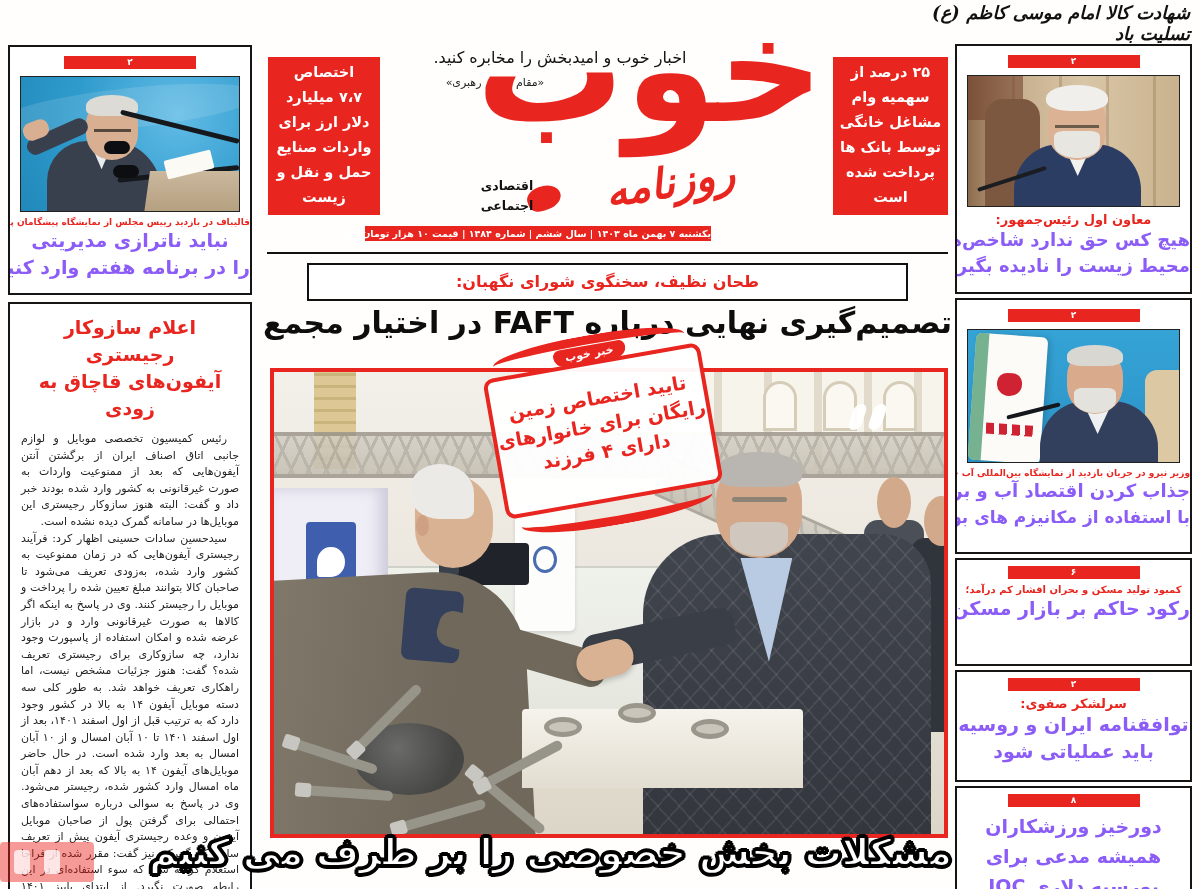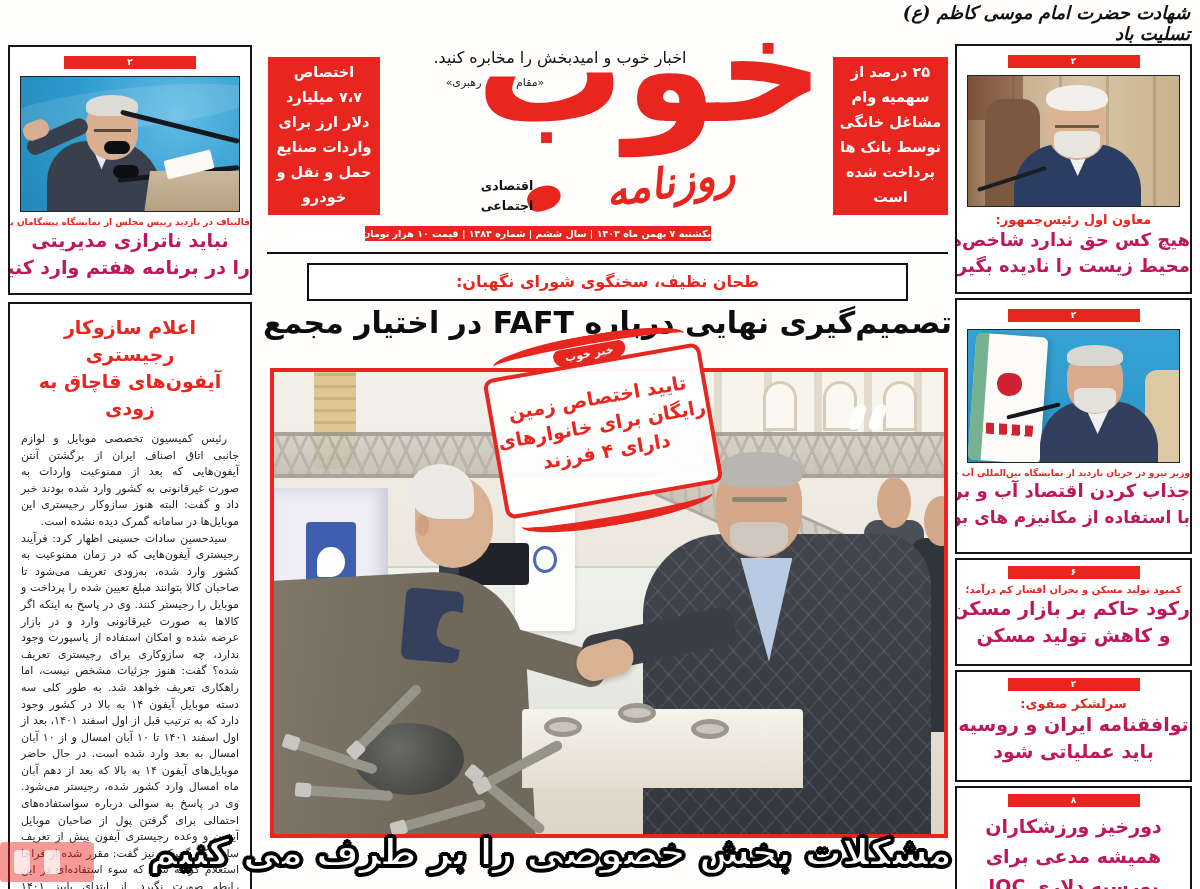--- a/index.html
+++ b/index.html
@@ -173,21 +173,21 @@
     text-shadow:2px 2px 0 #000,-2px 2px 0 #000,2px -2px 0 #000,-2px -2px 0 #000,0 3px 0 #000,0 -3px 0 #000,3px 0 0 #000,-3px 0 0 #000;
   }
 
   
   .nbox{ position:absolute; border:2px solid #151515; background:#fff; overflow:hidden; }
   .pagebar{ margin:9px auto 0; width:132px; height:13px; background:#e8251f;
     color:#fff; font-size:9px; font-weight:bold; line-height:13px; text-align:center; }
   .nbox .photo{ position:relative; margin:7px 10px 0; height:136px; overflow:hidden; border:1px solid #222; }
   .nkicker{ margin-top:5px; color:#e8251f; font-weight:bold; font-size:13px; text-align:center; white-space:nowrap; }
   .nkicker.small{ font-size:9px; }
-  .nhead{ font-weight:900; font-size:18px; line-height:26px; color:#be185d; text-align:center; white-space:nowrap; }
+  .nhead{ font-weight:900; font-size:18px; line-height:26px; color:#8b5cf6; text-align:center; white-space:nowrap; }
   .nhead.big{ font-size:19px; line-height:27px; }
 
   
   .sc-ghalibaf{ background:radial-gradient(circle at 72% 28%, #63bce6, #2f9bcd 55%, #2189ba); }
   .g-swoosh{ position:absolute; left:-10%; top:8%; width:120%; height:30%;
     background:rgba(255,255,255,.12); border-radius:50%; transform:rotate(-6deg); }
   .g-body{ position:absolute; left:12%; top:48%; width:52%; height:52%;
     background:#39404d; border-radius:40px 50px 0 0; }
   .g-shirt{ position:absolute; left:40%; top:10%; width:16%; height:30%;
     background:#e8ecf0; clip-path:polygon(0 0,100% 0,50% 100%); }
@@ -264,29 +264,29 @@
   .watermark{ left:0; top:842px; width:94px; height:40px;
     background:rgba(236,32,26,.45); border-radius:4px; z-index:8; }
   .watermark .wm{ position:absolute; top:8px; width:16px; height:24px;
     background:rgba(255,255,255,.75); border-radius:4px; }
 </style>
 </head>
 <body>
 
 <div class="page">
 
-  <div class="abs memorial">شهادت حضرت امام موسی کاظم (ع) تسلیت باد</div>
+  <div class="abs memorial">شهادت کالا امام موسی کاظم (ع) تسلیت باد</div>
 
   <div class="abs promo" style="left:268px; top:57px; width:112px; height:158px;">
     <div>اختصاص</div>
     <div>۷،۷ میلیارد</div>
     <div>دلار ارز برای</div>
     <div>واردات صنایع</div>
     <div>حمل و نقل و</div>
-    <div>خودرو</div>
+    <div>زیست</div>
   </div>
 
   <div class="abs promo" style="left:833px; top:57px; width:115px; height:158px;">
     <div>۲۵ درصد از</div>
     <div>سهمیه وام</div>
     <div>مشاغل خانگی</div>
     <div>توسط بانک ها</div>
     <div>پرداخت شده</div>
     <div>است</div>
   </div>
@@ -470,21 +470,20 @@
     </div>
     <div class="nkicker small">وزیر نیرو در جریان بازدید از نمایشگاه بین‌المللی آب خبر داد:</div>
     <div class="nhead">جذاب کردن اقتصاد آب و برق</div>
     <div class="nhead" style="font-size:17px;">با استفاده از مکانیزم های بورس</div>
   </div>
 
   <div class="nbox" style="left:955px; top:558px; width:237px; height:108px;">
     <div class="pagebar" style="margin-top:6px;">۶</div>
     <div class="nkicker" style="font-size:10px;">کمبود تولید مسکن و بحران اقشار کم درآمد؛</div>
     <div class="nhead big">رکود حاکم بر بازار مسکن</div>
-    <div class="nhead big">و کاهش تولید مسکن</div>
   </div>
 
   <div class="nbox" style="left:955px; top:670px; width:237px; height:112px;">
     <div class="pagebar" style="margin-top:6px;">۲</div>
     <div class="nkicker">سرلشکر صفوی:</div>
     <div class="nhead big">توافقنامه ایران و روسیه</div>
     <div class="nhead big">باید عملیاتی شود</div>
   </div>
 
   <div class="nbox" style="left:955px; top:786px; width:237px; height:110px;">

